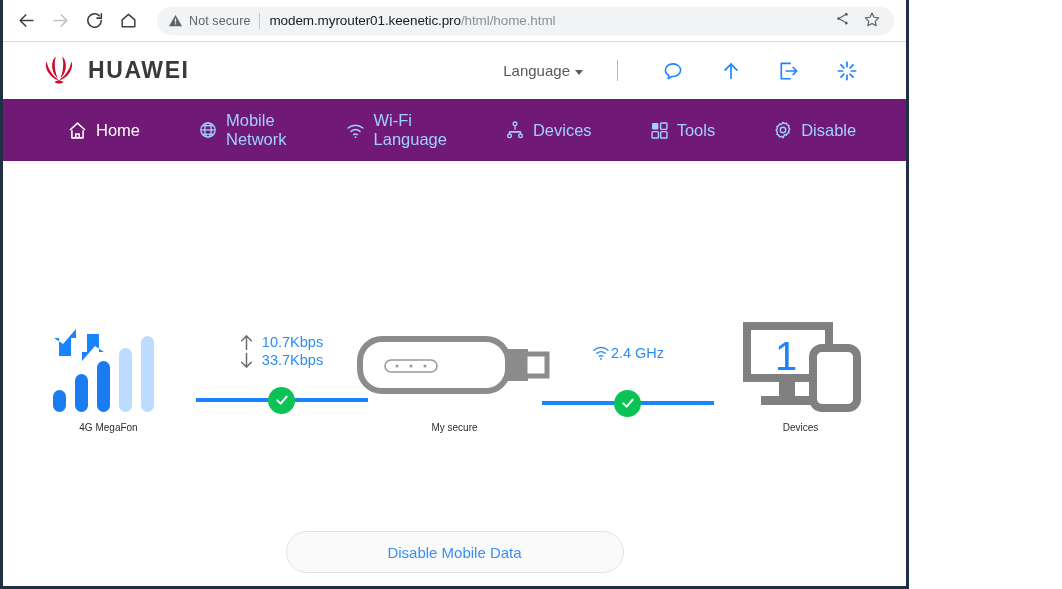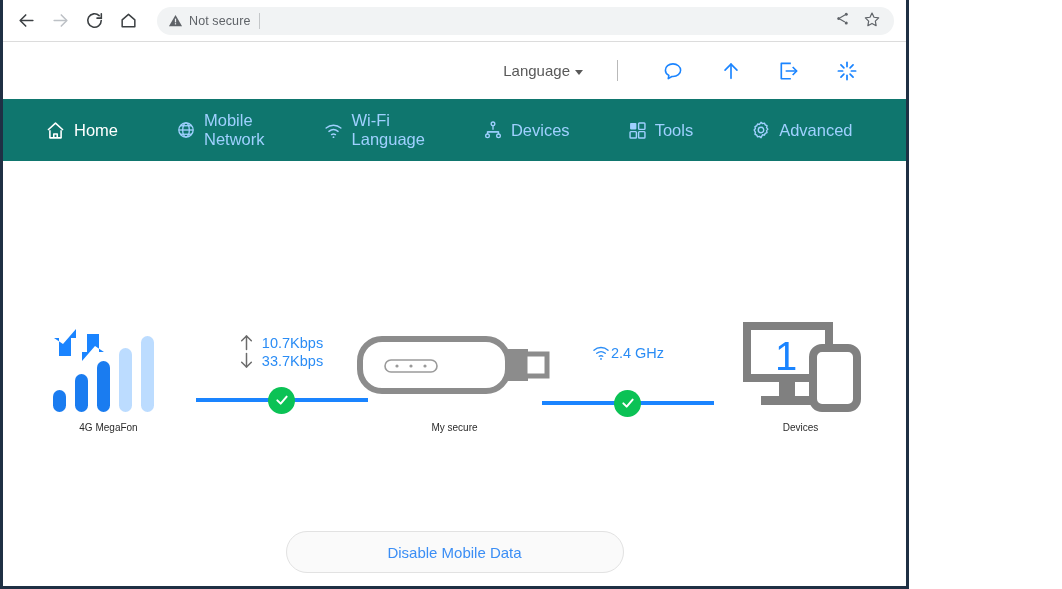--- a/index.html
+++ b/index.html
@@ -115,24 +115,24 @@
     border-top: 5.5px solid #595959;
     margin-top: 3px;
   }
   .hdr-sep { width:1px; height: 21px; background:#b9b9b9; margin: 0 18px 0 0;}
   .hdr-icon { width: 42px; display: flex; align-items: center; justify-content: center; }
 
   
   .navbar {
     height: 62px;
     min-height: 62px;
-    background: #0f766e;
-    display: flex;
-    align-items: center;
-    padding-left: 42px;
+    background: #701a75;
+    display: flex;
+    align-items: center;
+    padding-left: 64px;
   }
   .nav-item {
     display: flex;
     align-items: center;
     gap: 8px;
     margin-right: 58px;
     color: #9fd0ff;
     font-size: 16.5px;
   }
   .nav-item.active { color: #ffffff; }
@@ -166,21 +166,21 @@
     white-space: nowrap;
   }
   .link {
     width: 186px;
     display: flex;
     flex-direction: column;
     align-items: center;
     padding-top: 18px;
   }
   .speed-rows { display:flex; flex-direction: column; gap: 1px; margin-bottom: 17px;}
-  .speed-row { display: flex; align-items: center; gap: 9px; }
+  .speed-row { display: flex; align-items: flex-start; gap: 9px; }
   .speed-val { font-size: 14.5px; color: #2a8cf5; }
   .link-line-wrap {
     position: relative;
     width: 172px;
     height: 28px;
     display: flex;
     align-items: center;
     justify-content: center;
   }
   .link-line {
@@ -259,20 +259,21 @@
     <div class="omnibox">
       <span class="warn-icon">
         <svg width="15" height="15" viewBox="0 0 24 24">
           <path d="M12 3 22.5 21H1.5z" fill="#5f6368"></path>
           <rect x="11" y="9" width="2" height="6" fill="#f1f3f4"></rect>
           <rect x="11" y="16.3" width="2" height="2" fill="#f1f3f4"></rect>
         </svg>
       </span>
       <span class="not-secure">Not secure</span>
       <span class="omni-sep"></span>
+      <span class="url-text"><span>modem.myrouter01.keenetic.pro</span><span class="path">/html/home.html</span></span>
       <span class="omni-right">
         <span>
           <svg width="15" height="15" viewBox="0 0 24 24" fill="none" stroke="#5f6368" stroke-width="1.9">
             <circle cx="18" cy="5" r="2.4" fill="#5f6368" stroke="none"></circle>
             <circle cx="18" cy="19" r="2.4" fill="#5f6368" stroke="none"></circle>
             <circle cx="6" cy="12" r="2.4" fill="#5f6368" stroke="none"></circle>
             <line x1="8.2" y1="10.8" x2="15.8" y2="6.4"></line>
               <line x1="8.2" y1="13.2" x2="15.8" y2="17.6"></line>
           </svg>
         </span>
@@ -281,20 +282,32 @@
             <polygon points="12,3 15,9.4 22,10.3 17,15.1 18.2,22 12,18.7 5.8,22 7,15.1 2,10.3 9,9.4"></polygon>
           </svg>
         </span>
       </span>
     </div>
   </div>
 
   <div class="page">
 
     <div class="site-header">
+      <div class="logo-wrap">
+        <svg width="36" height="30" viewBox="0 0 60 50">
+          <g fill="#cf0a2c">
+            <path d="M30 46c-3 0-6-1.2-7.6-3.2 2.4-.3 5-1.2 7.6-2.6 2.6 1.4 5.2 2.3 7.6 2.6C36 44.8 33 46 30 46z"></path>
+            <path d="M28.4 38.6C22.6 35 16 27.4 12.2 18.6c-1.4-3.2-2.3-6.4-2.6-9.3-2.6 4.5-1.6 11.6 2.6 18.3 4 6.4 10 11 15.4 12.2.4-.4.7-.8.8-1.2z"></path>
+            <path d="M31.6 38.6c5.8-3.6 12.4-11.2 16.2-20 1.4-3.2 2.3-6.4 2.6-9.3 2.6 4.5 1.6 11.6-2.6 18.3-4 6.4-10 11-15.4 12.2-.4-.4-.7-.8-.8-1.2z"></path>
+            <path d="M27.6 36.6C24.4 30 22.6 20.4 23 11.4c.2-3.8.8-7.3 1.8-10.2-4.3 2.8-6.8 9.4-6.2 17 .6 7.4 3.8 14 7.8 17.6.4-.1.8-.2 1.2-.3z"></path>
+            <path d="M32.4 36.6C35.6 30 37.4 20.4 37 11.4c-.2-3.8-.8-7.3-1.8-10.2 4.3 2.8 6.8 9.4 6.2 17-.6 7.4-3.8 14-7.8 17.6-.4-.1-.8-.2-1.2-.3z"></path>
+          </g>
+        </svg>
+        <span class="logo-text">HUAWEI</span>
+      </div>
 
       <div class="header-right">
         <div class="language-btn">
           <span>Language</span>
           <span class="caret-down"></span>
         </div>
         <span class="hdr-sep"></span>
 
         <span class="hdr-icon">
           <svg width="22" height="22" viewBox="0 0 24 24" fill="none" stroke="#1a84ff" stroke-width="1.7" stroke-linejoin="round">
@@ -393,21 +406,21 @@
         <span>Tools</span>
       </div>
 
       <div class="nav-item">
         <span class="nav-ico">
           <svg width="20" height="20" viewBox="0 0 24 24" fill="none" stroke="#9fd0ff" stroke-width="1.7" stroke-linejoin="round">
             <path d="M12 2.8l1.8 1.5 2.3-.5 1 2.1 2.1 1-.5 2.3 1.5 1.8-1.5 1.8.5 2.3-2.1 1-1 2.1-2.3-.5L12 21.2l-1.8-1.5-2.3.5-1-2.1-2.1-1 .5-2.3L3.8 12l1.5-1.8-.5-2.3 2.1-1 1-2.1 2.3.5z"></path>
             <circle cx="12" cy="12" r="3.3"></circle>
           </svg>
         </span>
-        <span>Advanced</span>
+        <span>Disable</span>
       </div>
     </div>
 
     <div class="topology">
 
       <div class="topo-row">
 
         <div class="node">
           <div class="signal-icon-wrap">
             <svg width="120" height="98" viewBox="0 0 120 98">

